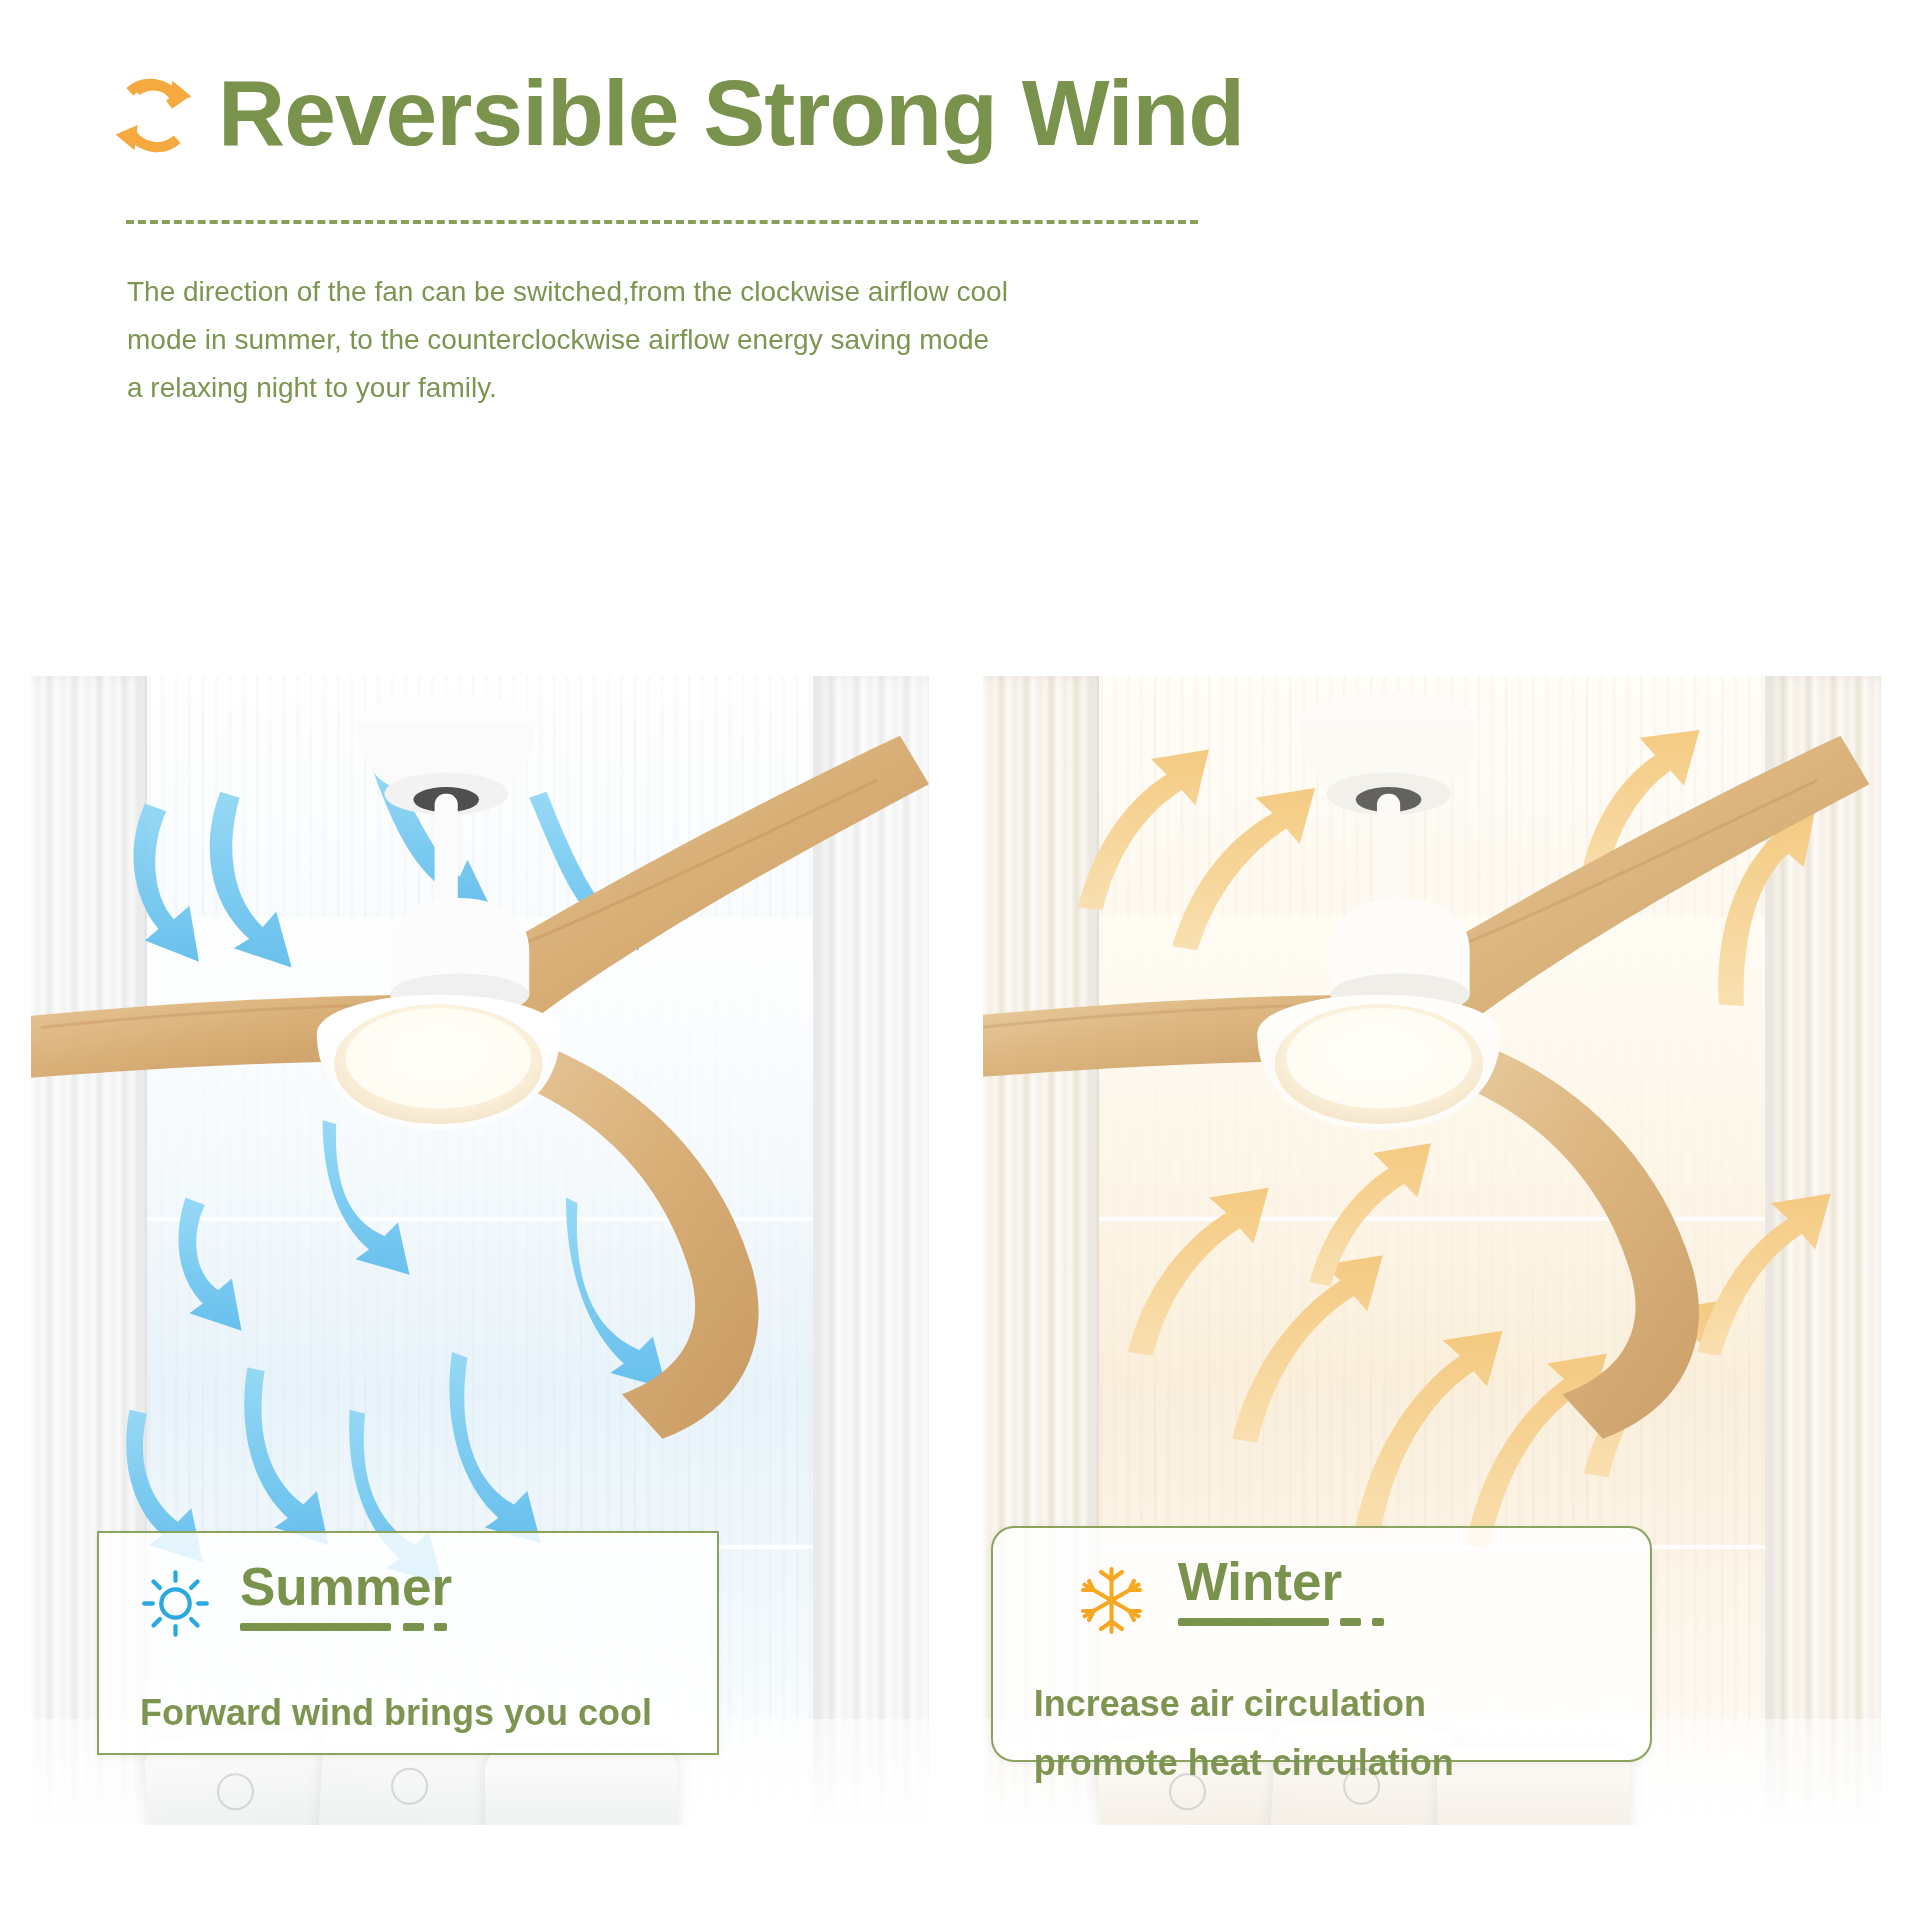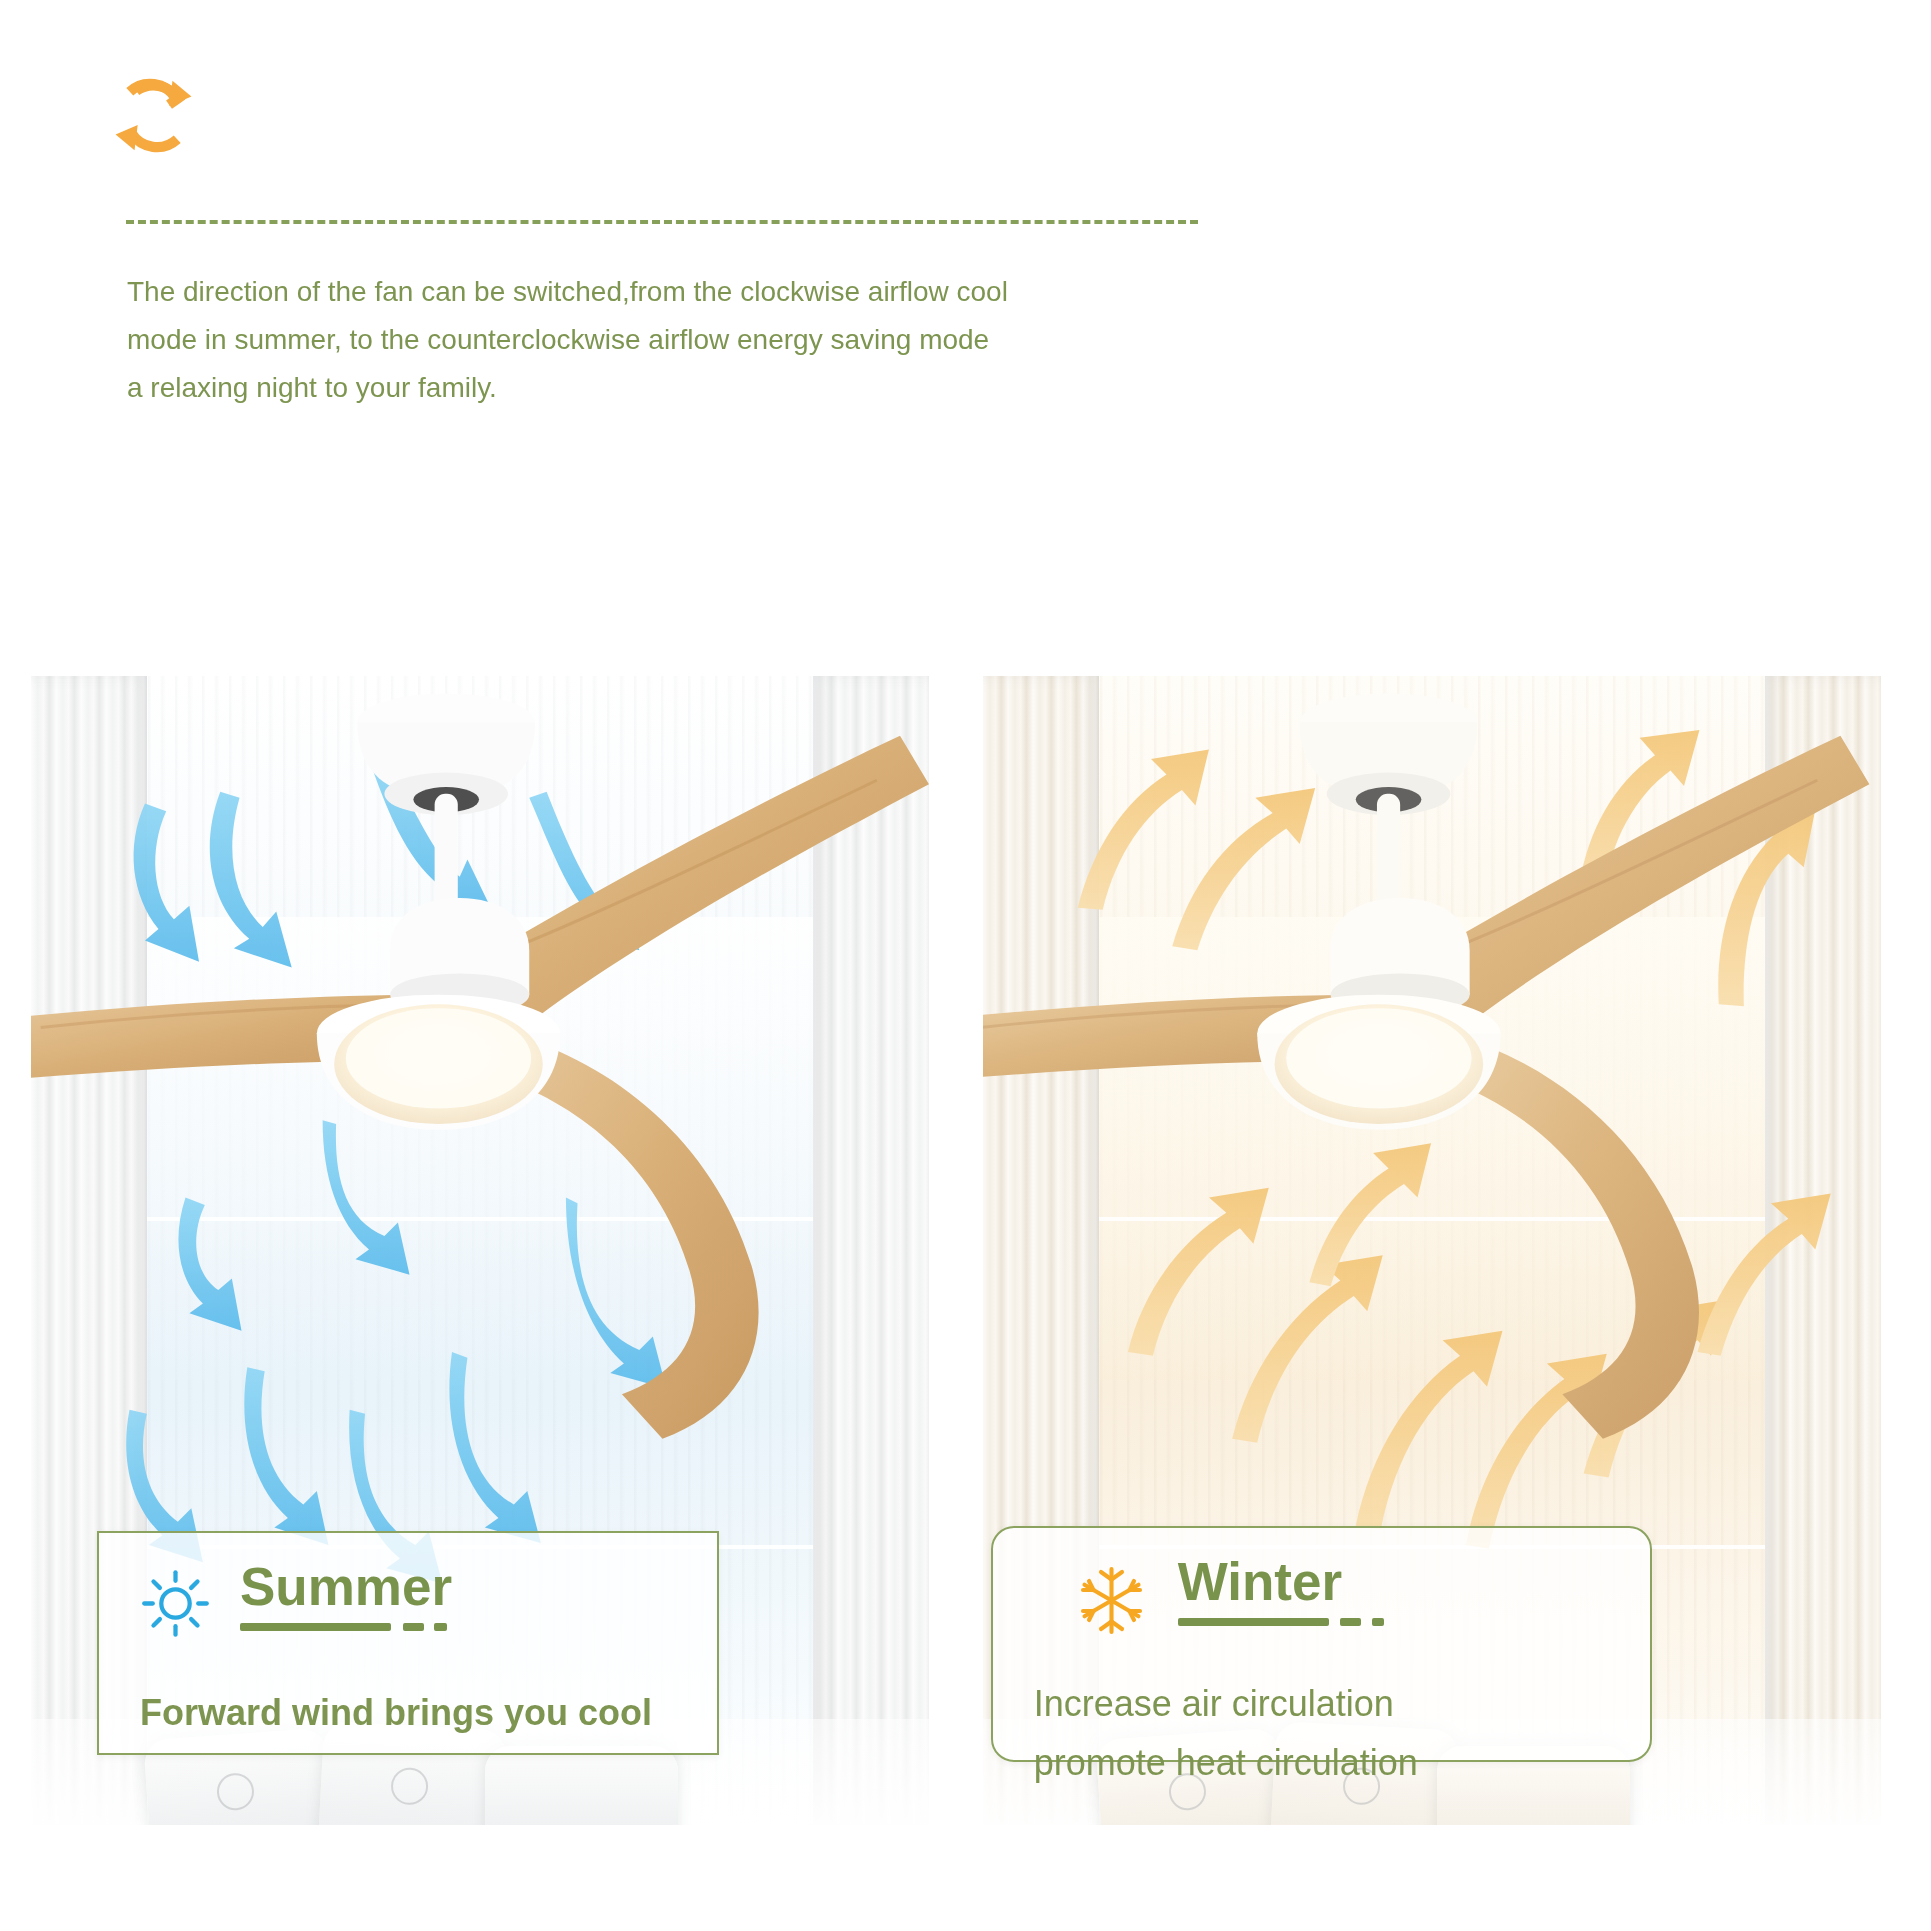--- a/index.html
+++ b/index.html
@@ -115,39 +115,40 @@
   .label-text{flex:1 1 auto;}
   .season-name{
     font-size:53px;font-weight:bold;color:#79934c;line-height:1;
     font-family:"Liberation Sans",sans-serif;
   }
   .season-rule{display:flex;align-items:center;margin-top:9.7px;}
   .season-rule .seg-long{width:151px;height:8.7px;background:#79934c;border-radius:1.9px;}
   .season-rule .seg-dash{width:21px;height:8.7px;background:#79934c;border-radius:1.9px;margin-left:11.6px;}
   .season-rule .seg-dot{width:12.6px;height:8.7px;background:#79934c;border-radius:1.9px;margin-left:10.6px;}
   .season-sub{
-    font-size:36px;color:#7d9550;line-height:1.16;margin-top:13.5px;font-weight:normal;
+    font-size:36px;color:#7d9550;line-height:1.16;margin-top:13.5px;font-weight:bold;
     font-family:"Liberation Sans",sans-serif;white-space:nowrap;
   }
   #summer-sub-wrap{position:absolute;left:41px;top:145px;}
   #summer-sub-wrap .season-sub{font-weight:bold;}
 </style>
 </head>
 <body>
 
 <div id="header">
 
   <div id="title-row">
     <svg id="refresh-icon" viewBox="0 0 100 100">
       <path d="M50 12 A38 38 0 0 1 88 50 L74 50 L88 50 L88 50" fill="none" stroke="#f5a93f" stroke-width="13" stroke-linecap="butt" transform="rotate(-35 50 50)"></path>
       <path d="M20 20 A38 38 0 0 1 78 28" fill="none" stroke="#f5a93f" stroke-width="13"></path>
       <polygon points="74,6 98,26 70,38" fill="#f5a93f"></polygon>
       <path d="M80 80 A38 38 0 0 1 22 72" fill="none" stroke="#f5a93f" stroke-width="13"></path>
       <polygon points="26,94 2,74 30,62" fill="#f5a93f"></polygon>
     </svg>
+    <div id="page-title">Reversible Strong Wind</div>
   </div>
 
   <div id="divider"></div>
 
   <div id="body-copy">
     <span class="ln">The direction of the fan can be switched,from the clockwise airflow cool</span>
     <span class="ln">mode in summer, to the counterclockwise airflow energy saving mode</span>
     <span class="ln">a relaxing night to your family.</span>
   </div>
 </div>

